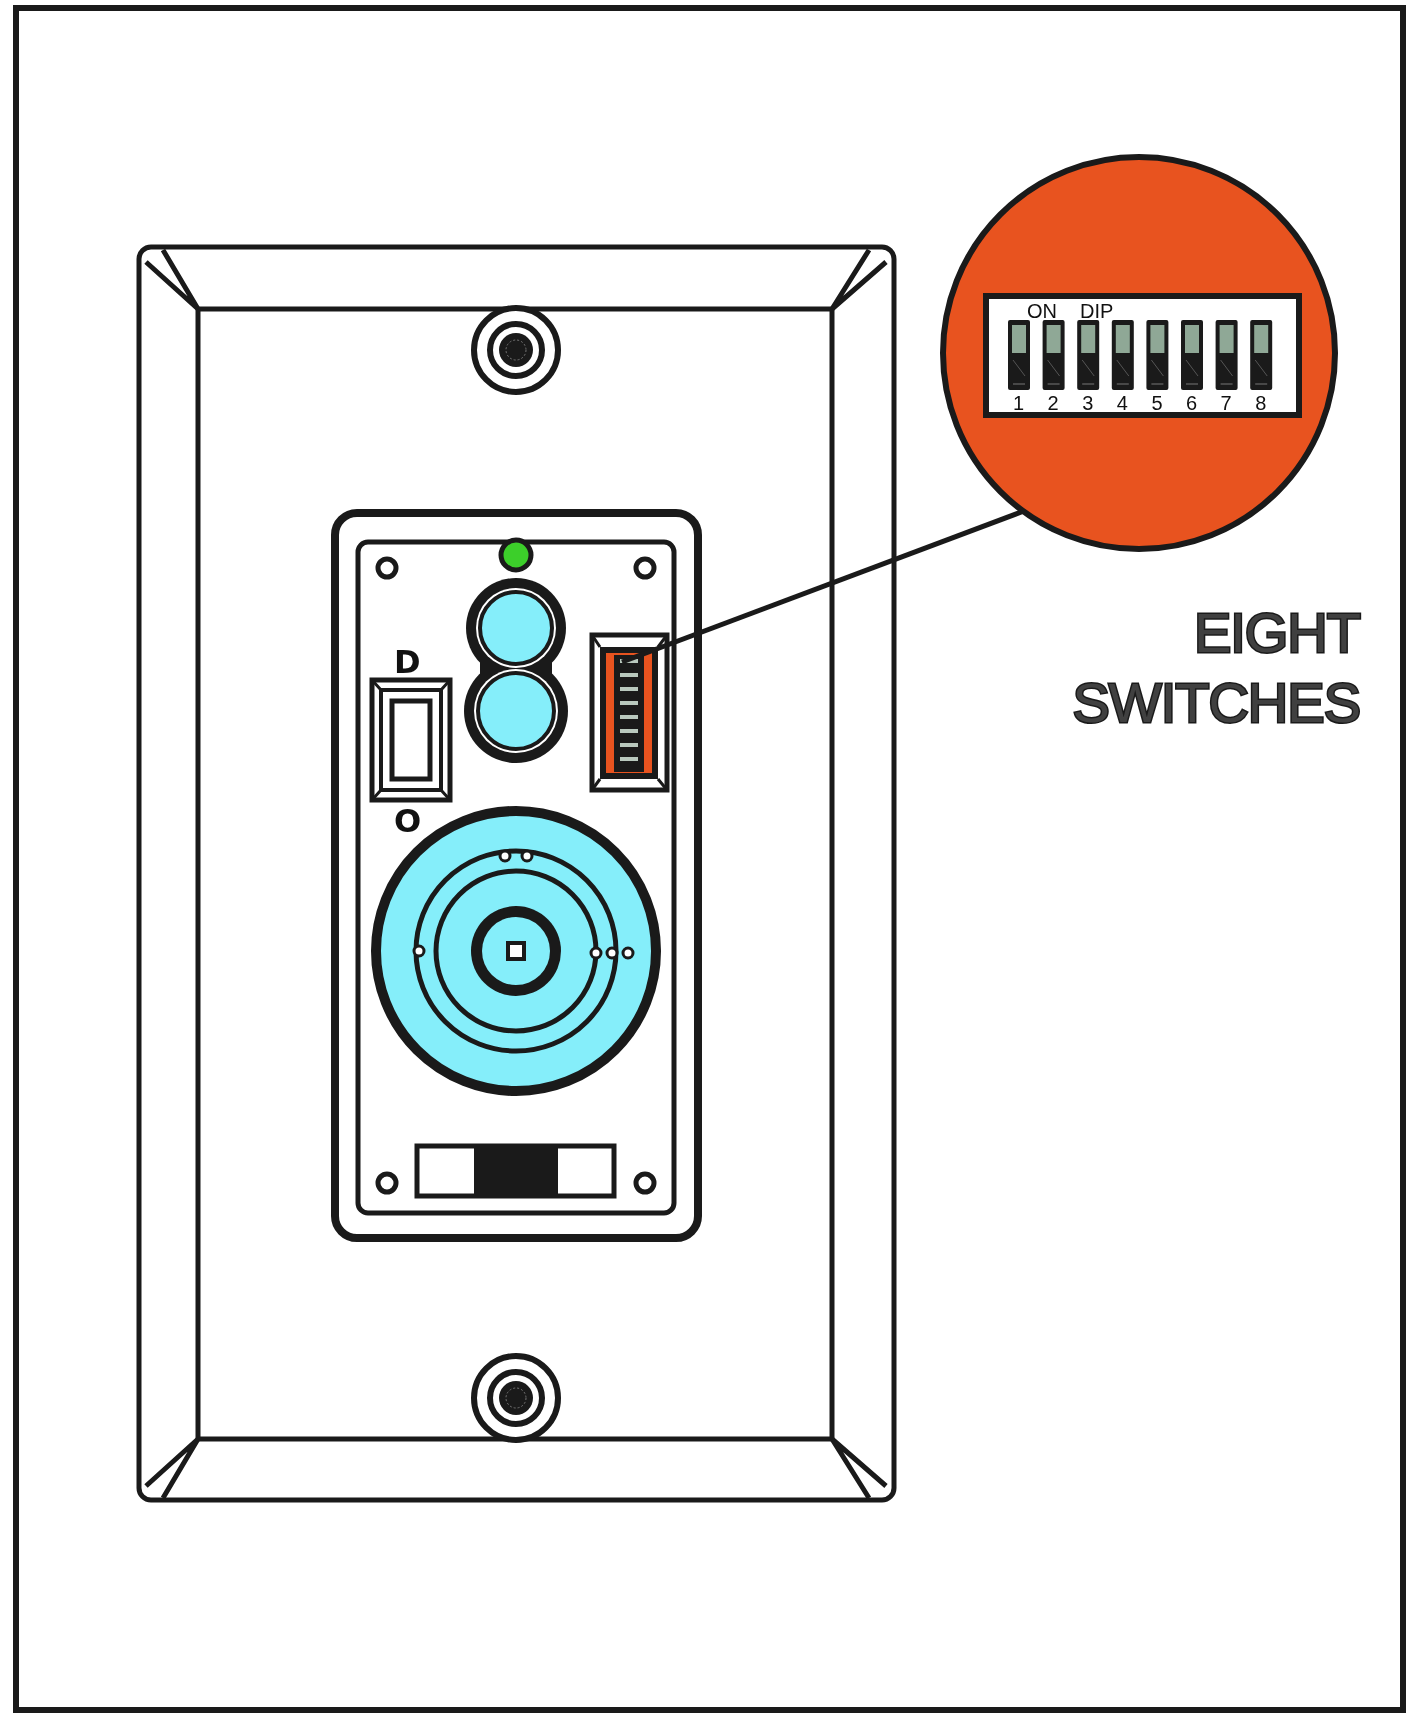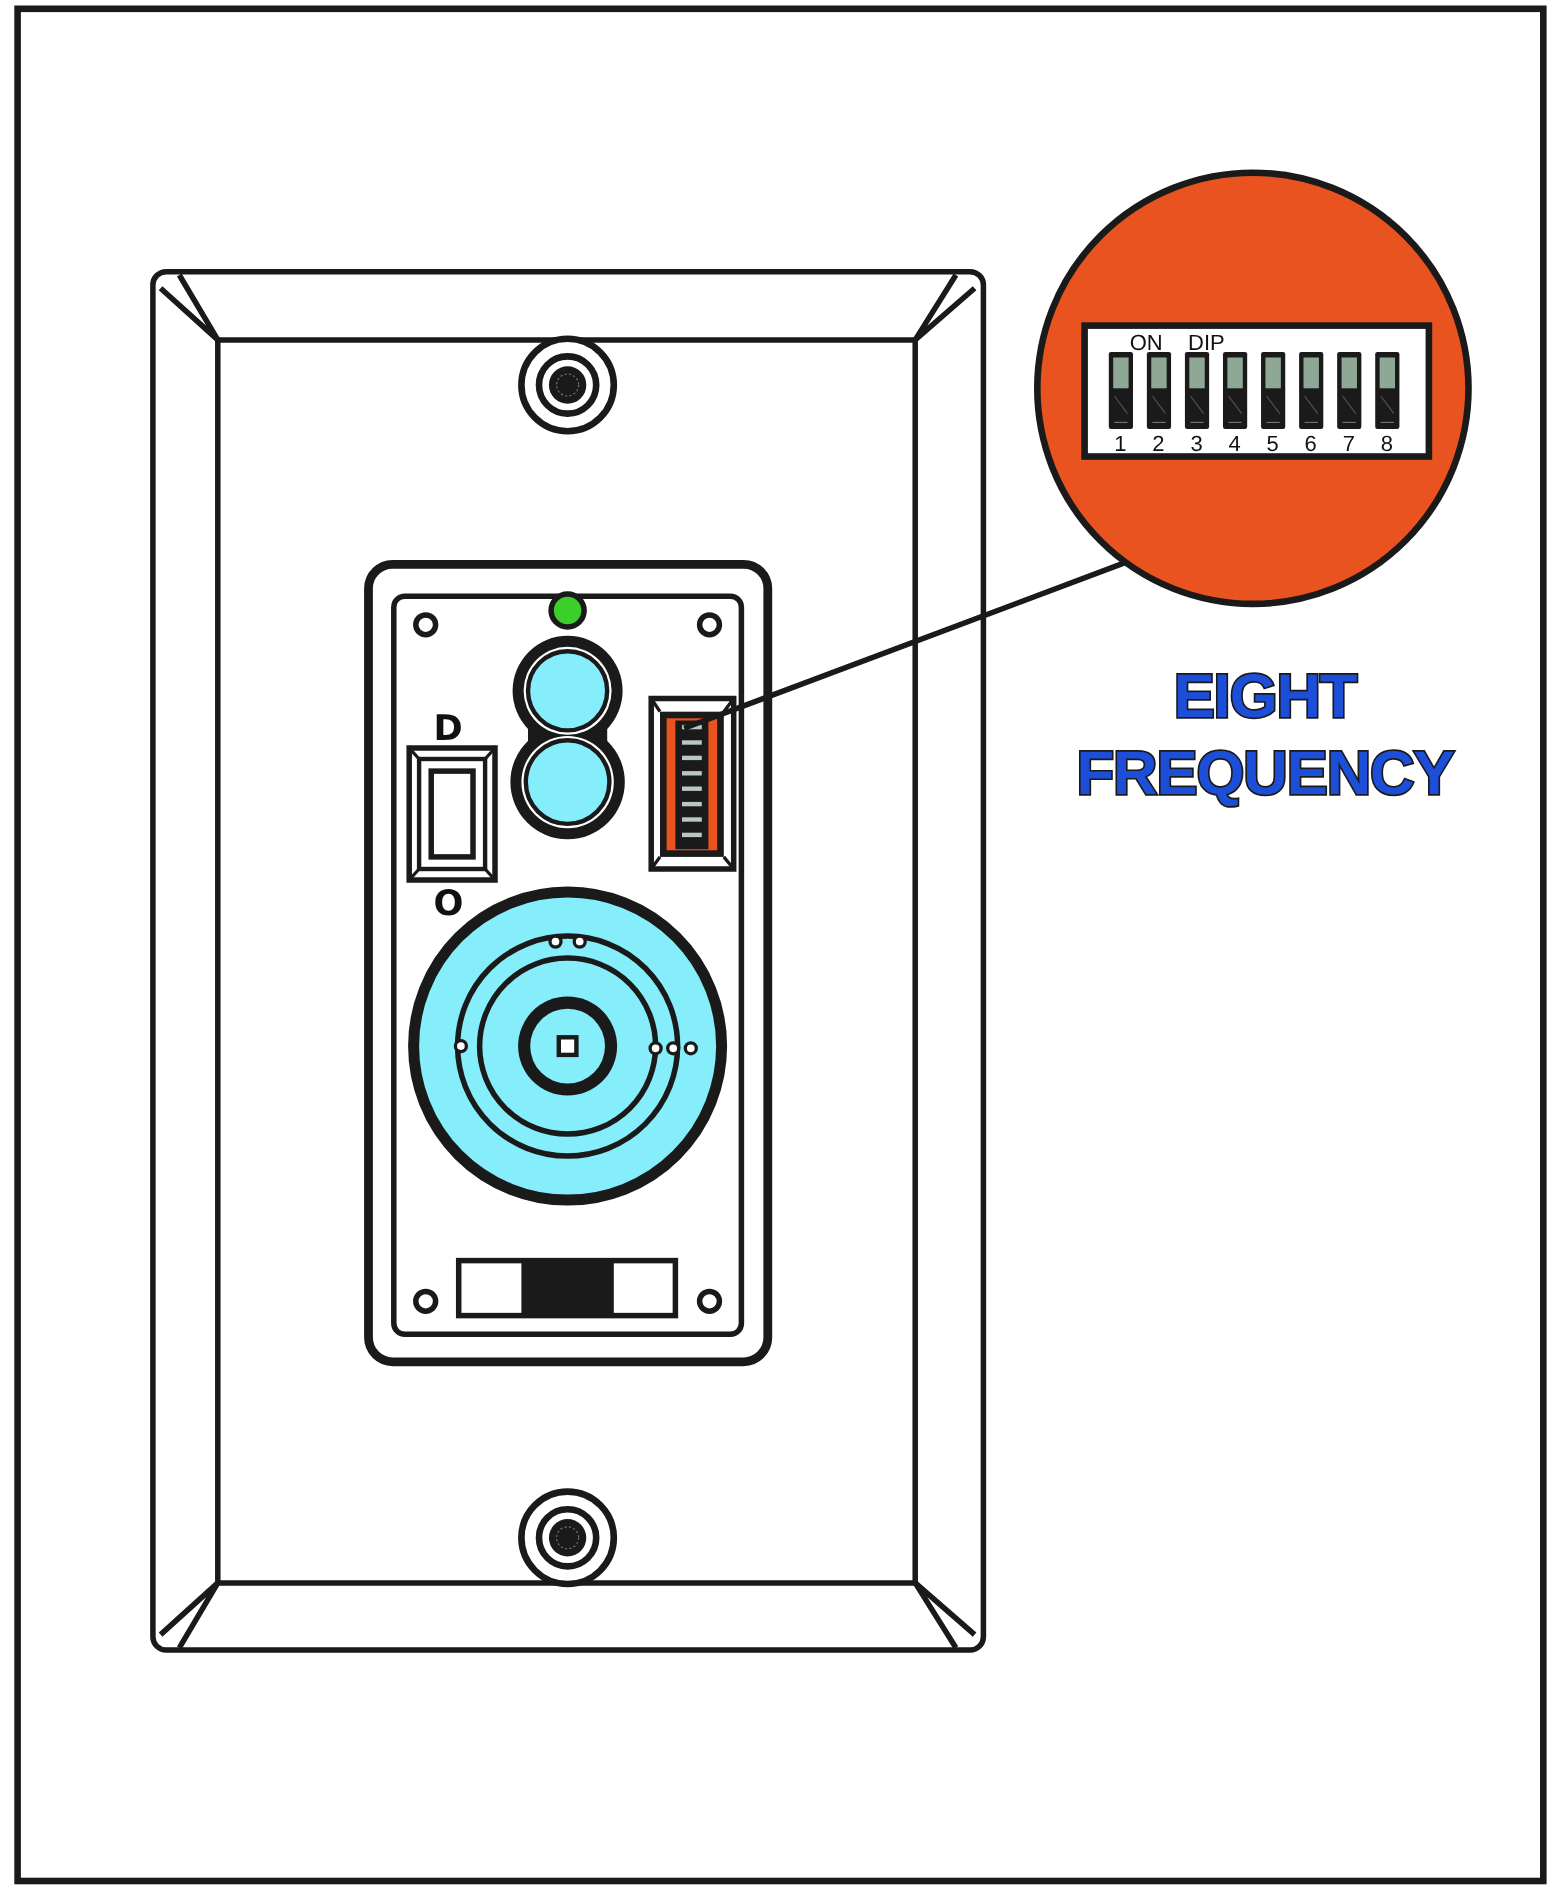--- a/index.html
+++ b/index.html
@@ -1,22 +1,22 @@
 <!DOCTYPE html>
 <html><head>
 <meta charset="utf-8">
 <style>
   html, body { margin:0; padding:0; background:#ffffff; }
   body { width:1418px; height:1720px; position:relative; overflow:hidden; font-family:"Liberation Sans", sans-serif; }
   svg { position:absolute; left:0; top:0; }
   .callout-text {
-    position:absolute; left:940px; width:420px; text-align:center;
-    font-family:"Liberation Sans", sans-serif; font-weight:bold;
+    position:absolute; left:940px; width:420px; text-align:right;
+    font-family:"Liberation Sans", sans-serif; font-weight:normal;
     font-size:56px; line-height:70px; letter-spacing:-1px;
-    color:#1d4ed8; -webkit-text-stroke:3px #1a1a1a; paint-order:stroke fill;
+    color:#404040; -webkit-text-stroke:3px #1a1a1a; paint-order:stroke fill;
   }
   .dip-label { font-family:"Liberation Sans", sans-serif; font-size:20px; fill:#111; }
   .dip-num { font-family:"Liberation Sans", sans-serif; font-size:20px; fill:#111; }
   .rock-letter { font-family:"DejaVu Sans", sans-serif; font-weight:bold; font-size:32px; fill:#111; }
 </style>
 </head>
 <body>
 
 <svg width="1418" height="1720" viewBox="0 0 1418 1720" xmlns="http://www.w3.org/2000/svg">
 
@@ -179,14 +179,14 @@
           <line x1="1255.2" y1="360" x2="1267.2" y2="376" stroke="#555" stroke-width="1"></line>
           <line x1="1255.2" y1="384" x2="1267.2" y2="384" stroke="#777" stroke-width="1"></line>
           <text class="dip-num" x="1255.2" y="410">8</text>
         </g>
       </g>
   </g>
 </svg>
 
 <div class="callout-text" style="top:598px;">
   <div>EIGHT</div>
-  <div>FREQUENCY</div>
+  <div>SWITCHES</div>
 </div>
 
 </body></html>

